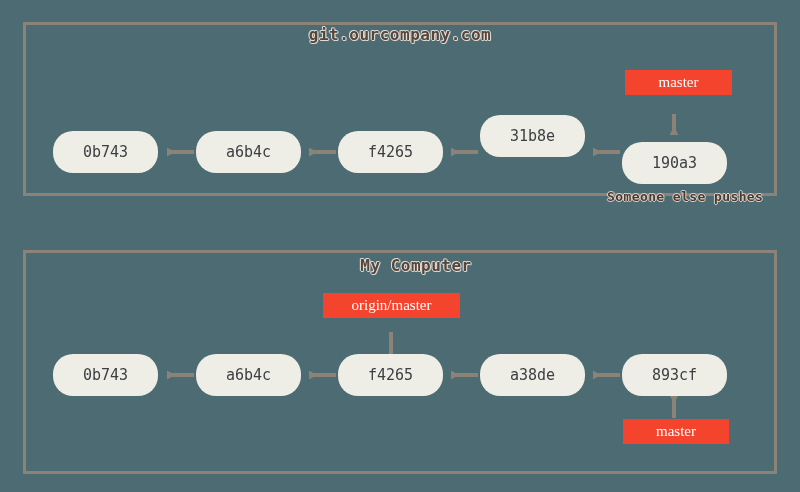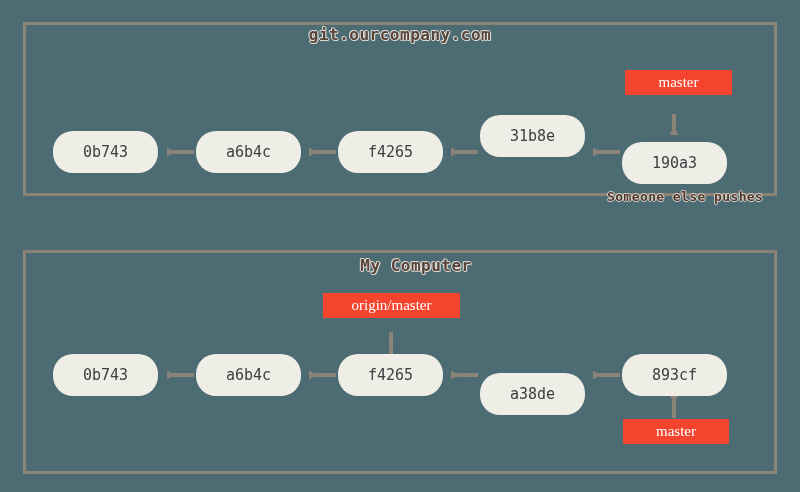--- a/index.html
+++ b/index.html
@@ -157,20 +157,20 @@
   <div class="ref-label" style="left:625px; top:70px; width:107px;">master</div>
 
   <div class="note" style="left:587px; top:189px;margin-left:20px;">Someone else pushes</div>
 
   <div class="panel" id="panel-local"></div>
   <div class="panel-title" id="title-local">My Computer</div>
 
   <div class="commit" style="left:53px; top:354px;">0b743</div>
   <div class="commit" style="left:196px; top:354px;">a6b4c</div>
   <div class="commit" style="left:338px; top:354px;">f4265</div>
-  <div class="commit" style="left:480px; top:354px;margin-top:19px;">a38de</div>
+  <div class="commit" style="left:480px; top:354px;">a38de</div>
   <div class="commit" style="left:622px; top:354px;">893cf</div>
 
   <div class="ref-label" style="left:323px; top:293px; width:137px;">origin/master</div>
 
   <div class="ref-label" style="left:623px; top:419px; width:106px;">master</div>
 
 </div>
 
 </body></html>

